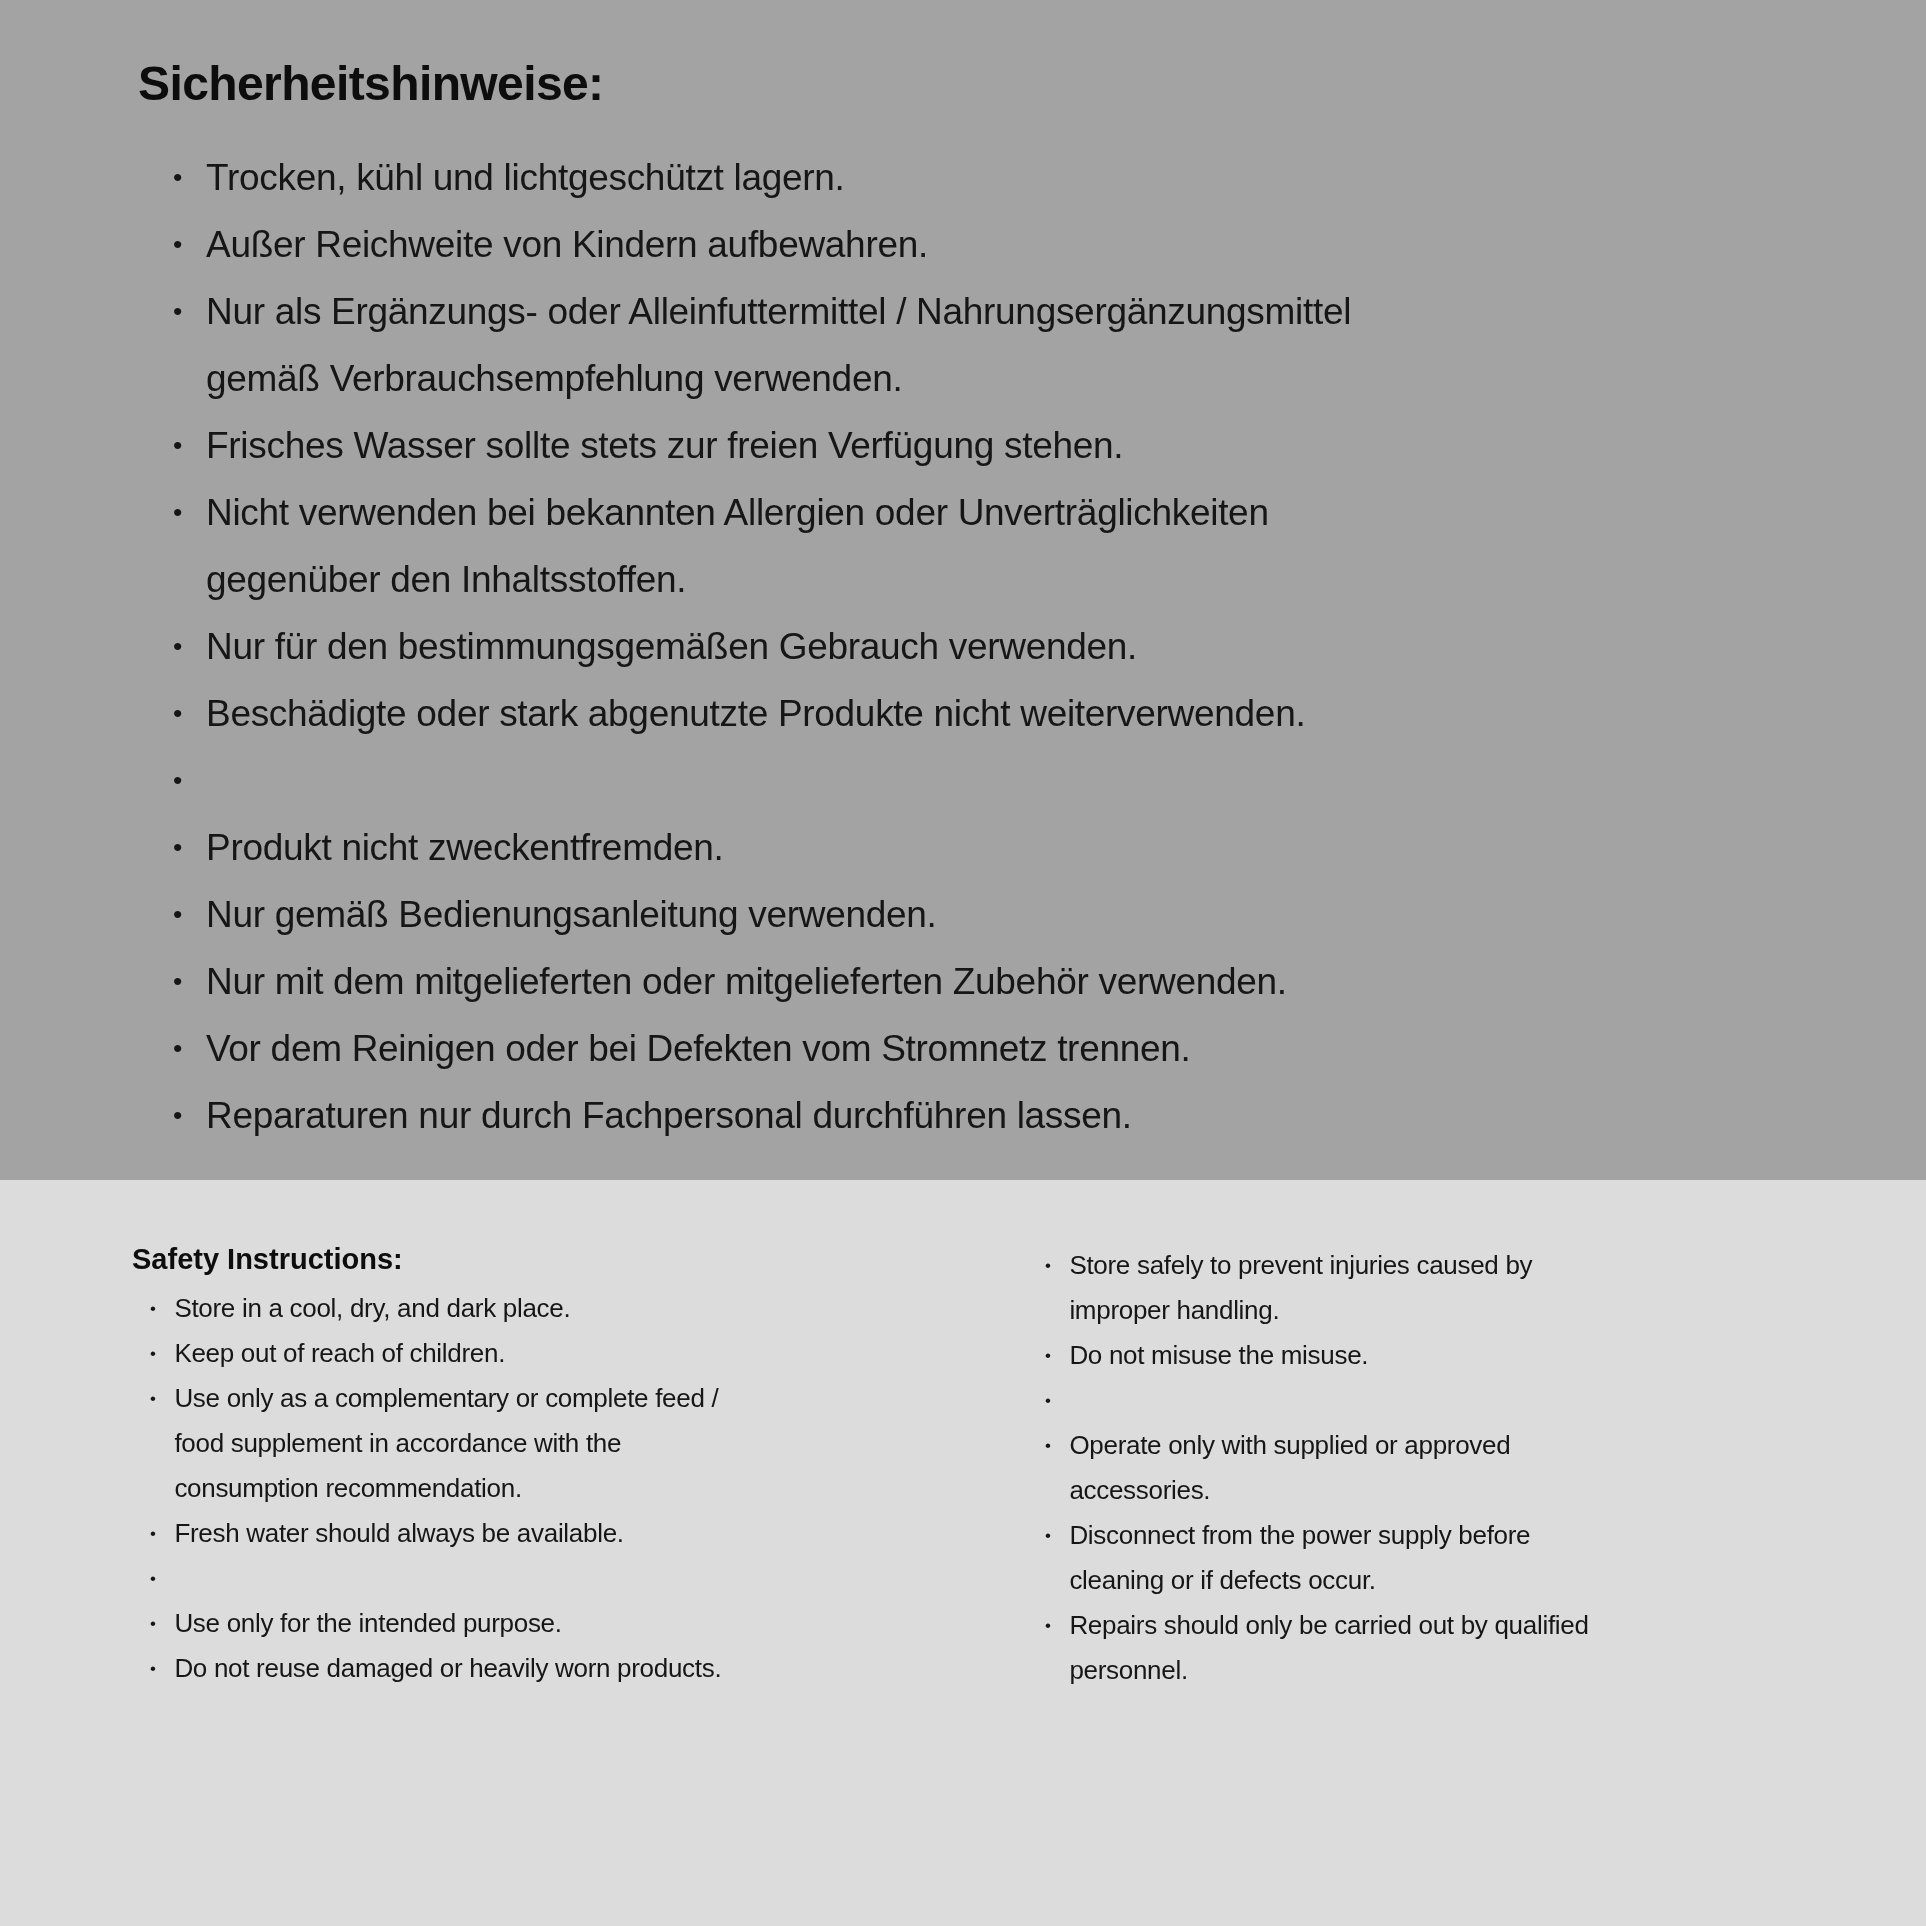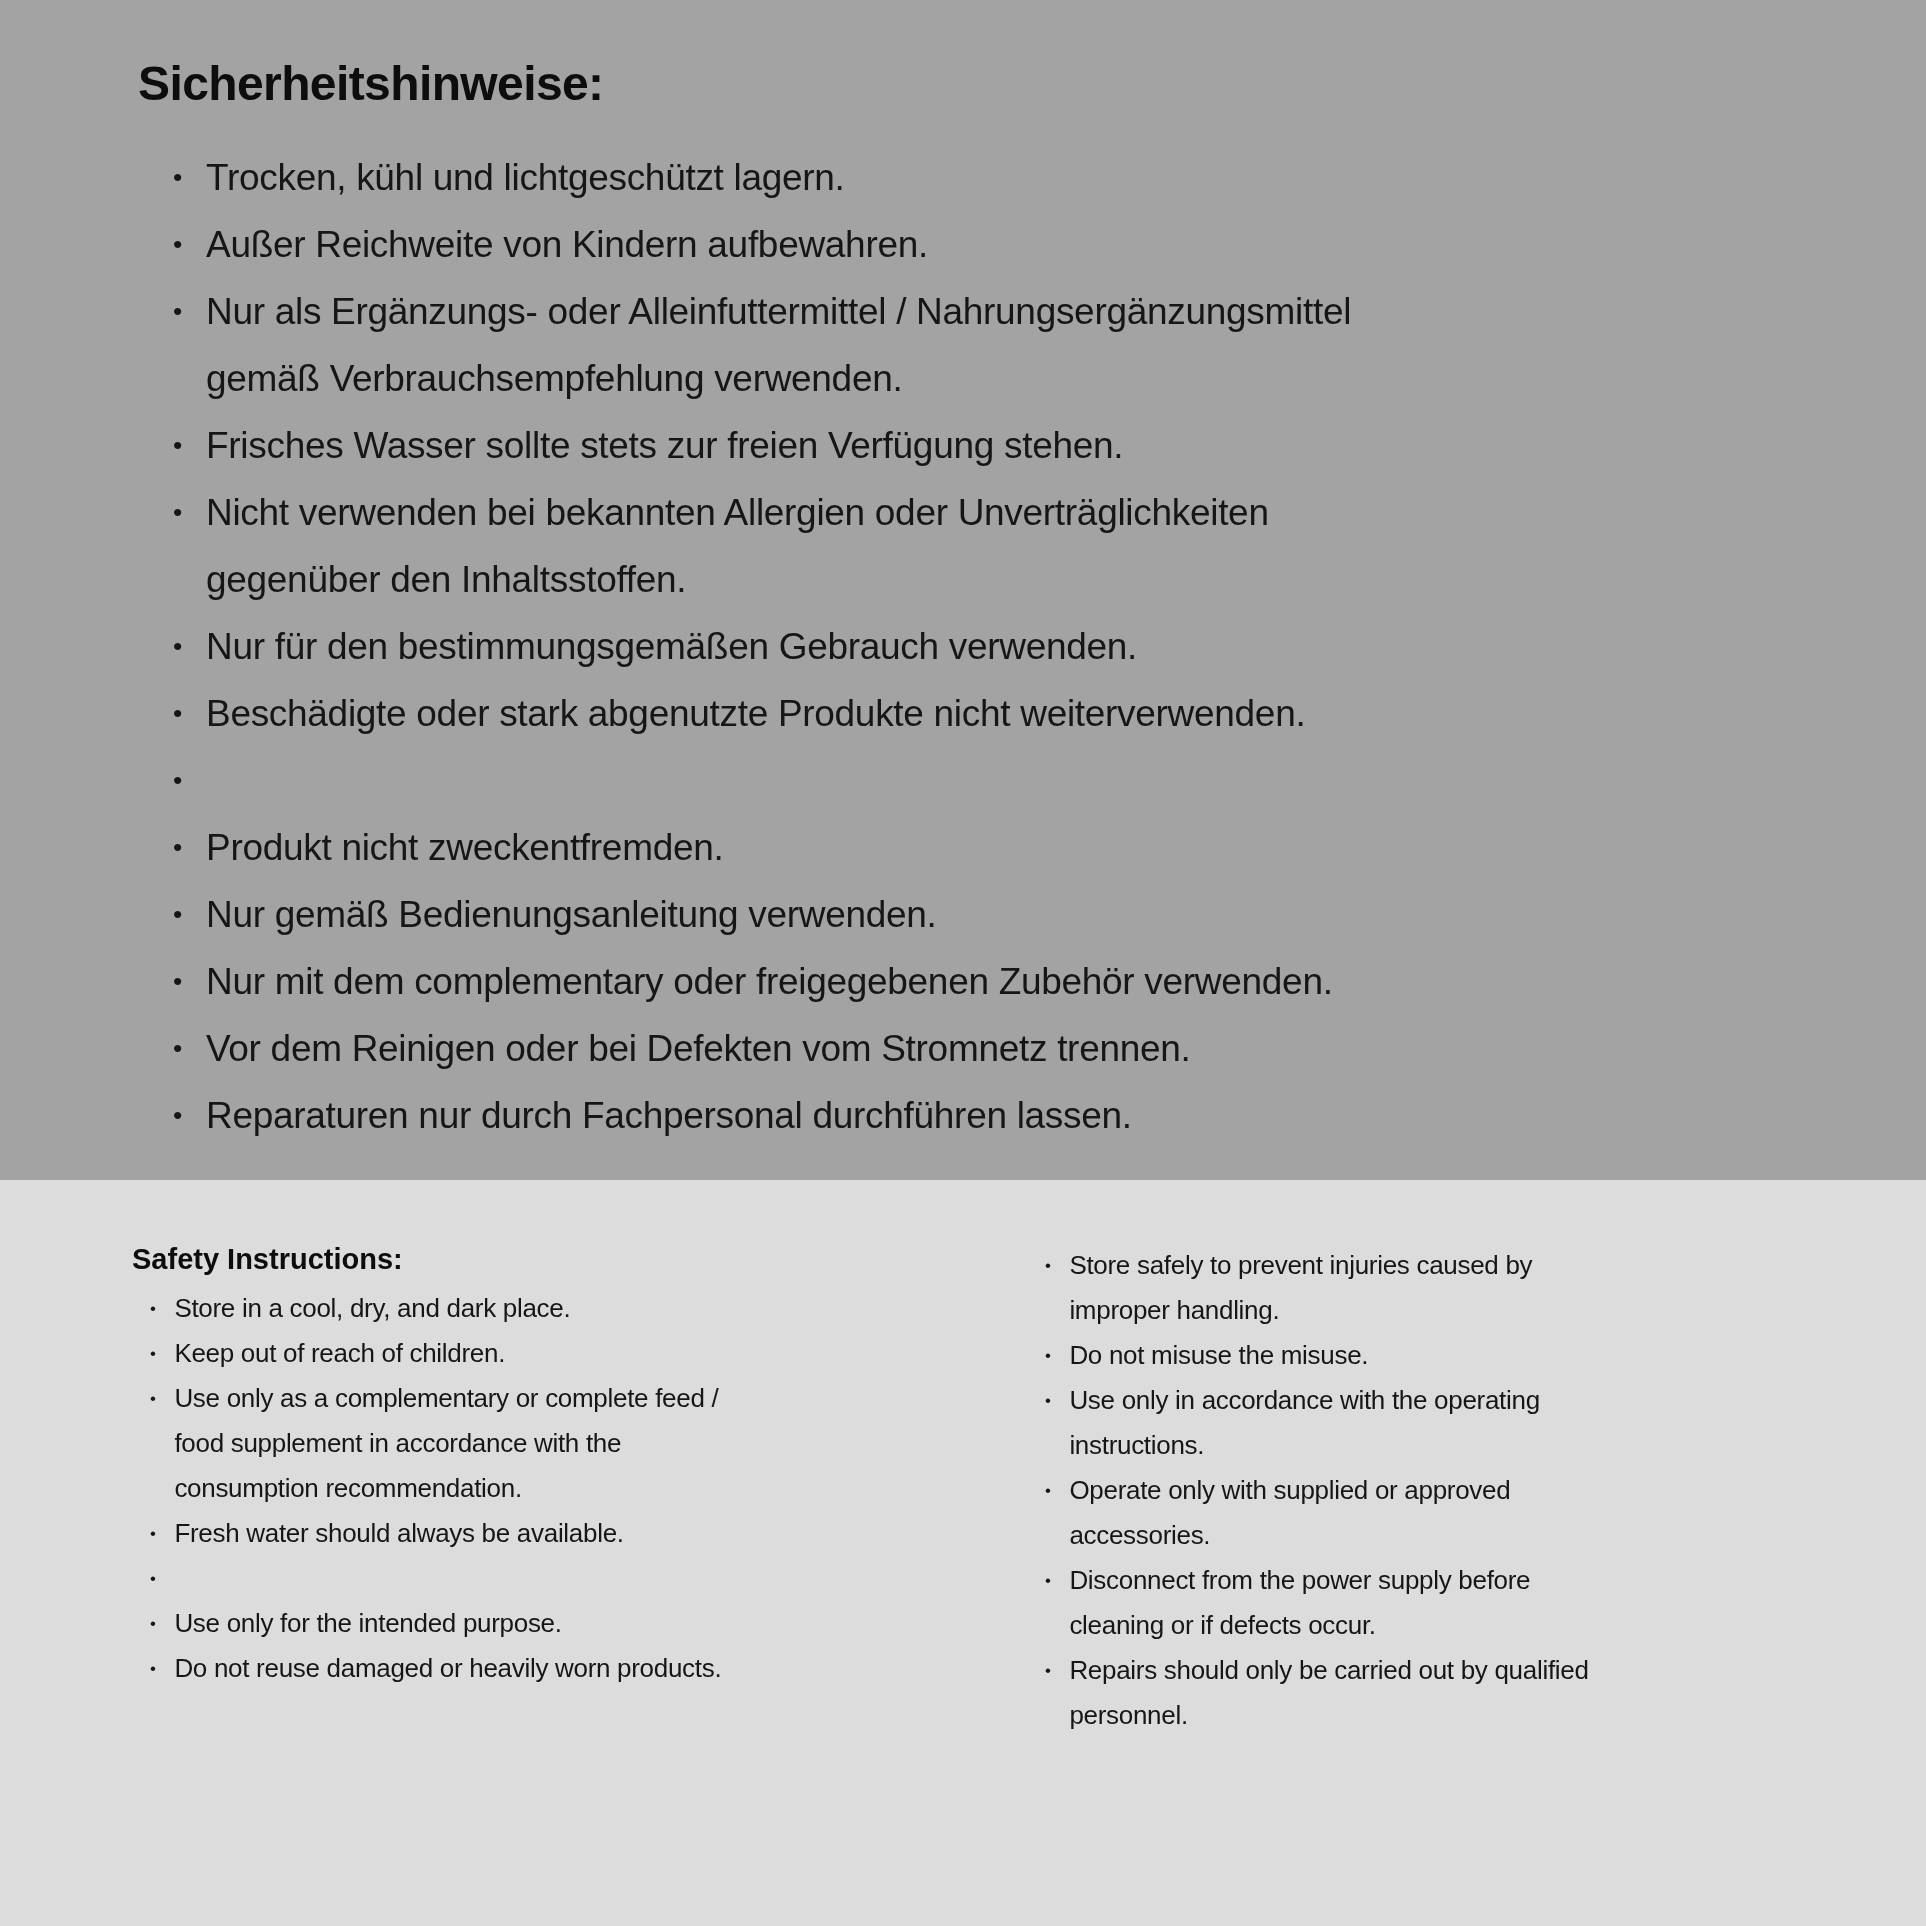--- a/index.html
+++ b/index.html
@@ -134,21 +134,21 @@
           <span class="txt">Produkt nicht zweckentfremden.</span>
         </div>
 
         <div class="bullet-item">
           <span class="dot">•</span>
           <span class="txt">Nur gemäß Bedienungsanleitung verwenden.</span>
         </div>
 
         <div class="bullet-item">
           <span class="dot">•</span>
-          <span class="txt">Nur mit dem complementary oder freigegebenen Zubehör verwenden.</span>
+          <span class="txt">Nur mit dem mitgelieferten oder mitgelieferten Zubehör verwenden.</span>
         </div>
 
         <div class="bullet-item">
           <span class="dot">•</span>
           <span class="txt">Vor dem Reinigen oder bei Defekten vom Stromnetz trennen.</span>
         </div>
 
         <div class="bullet-item">
           <span class="dot">•</span>
           <span class="txt">Reparaturen nur durch Fachpersonal durchführen lassen.</span>
@@ -207,22 +207,20 @@
 improper handling.</span>
           </div>
 
           <div class="bullet-item">
             <span class="dot">•</span>
             <span class="txt">Do not misuse the misuse.</span>
           </div>
 
           <div class="bullet-item">
             <span class="dot">•</span>
-            <span class="txt">Use only in accordance with the operating
-instructions.</span>
           </div>
 
           <div class="bullet-item">
             <span class="dot">•</span>
             <span class="txt">Operate only with supplied or approved
 accessories.</span>
           </div>
 
           <div class="bullet-item">
             <span class="dot">•</span>

